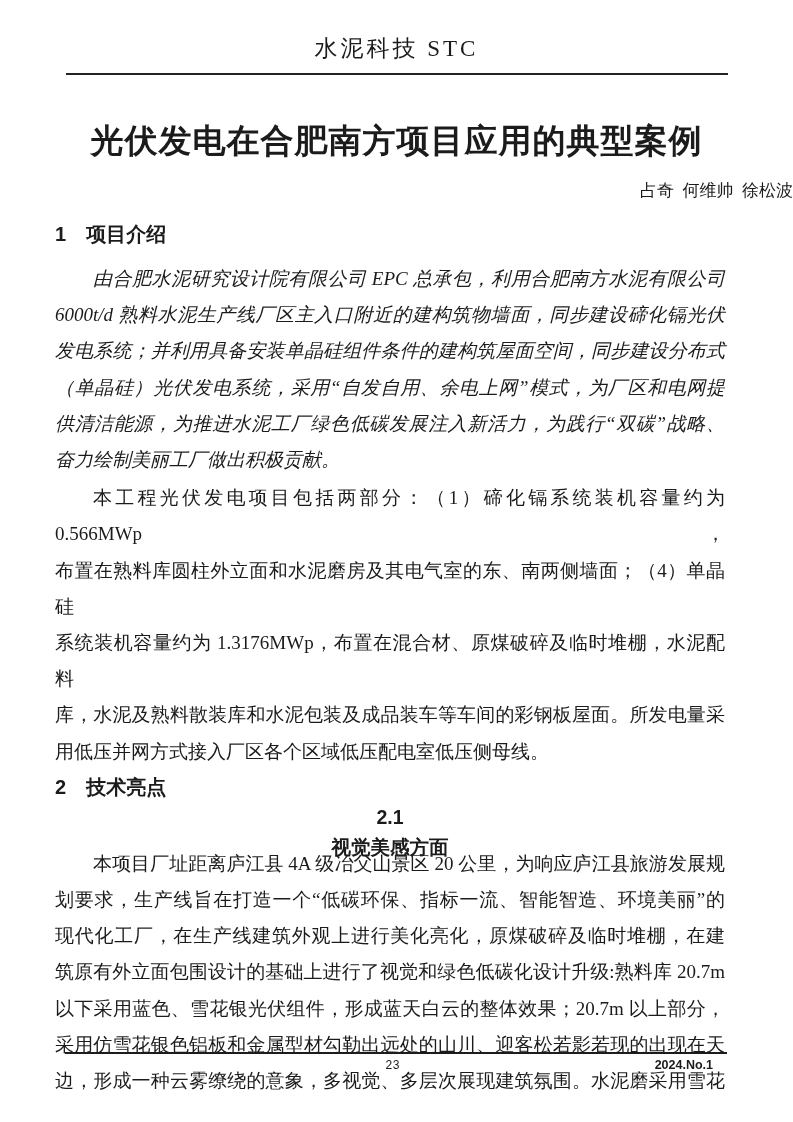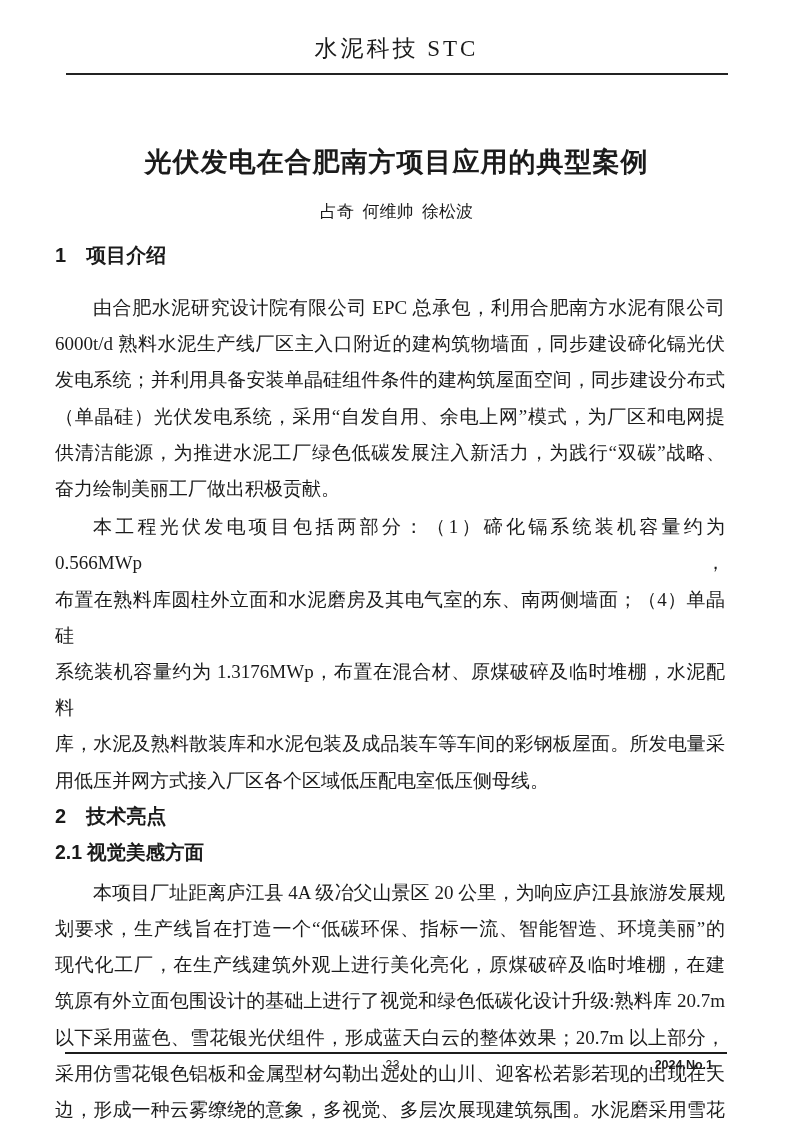--- a/index.html
+++ b/index.html
@@ -20,30 +20,30 @@
     letter-spacing:3px;
     font-family:"Liberation Serif","DejaVu Serif",serif;
   }
   .header-rule {
     width:662px; margin:7px auto 0;
     border-top:2px solid #232323;
     height:0;
   }
   
   .doc-title {
-    margin-top:67px;
+    margin-top:46px;
     text-align:center;
-    font-size:27px; line-height:40px;
+    font-size:33px; line-height:40px;
     font-weight:700;
     letter-spacing:1px;
     font-family:"Liberation Sans","DejaVu Sans",sans-serif;
   }
   .authors {
     margin-top:18px;
-    text-align:center;
+    text-align:right;
     font-size:17px; line-height:24px;
     white-space:pre;
   }
   .affiliation {
     margin-top:4px;
     text-align:center;
     font-size:18px; line-height:25px;
     white-space:pre;
   }
   
@@ -52,24 +52,24 @@
     display:flex; align-items:center; gap:20px;
     height:36px;
     font-family:"Liberation Sans","DejaVu Sans",sans-serif;
     font-weight:700; font-size:20px;
   }
   .h-l1.first-h { margin-top:13px; }
   .h-l2 {
     display:flex; align-items:center; gap:5px;
     height:36px;
     font-family:"Liberation Sans","DejaVu Sans",sans-serif;
-    font-weight:700; font-size:19.5px;
+    font-weight:700; font-size:19.5px;flex-direction:column;
   }
   .para { margin:0; }
-  .para.p-gap1 { margin-top:17px; }
+  .para.p-gap1 { margin-top:9px;font-style:italic; }
   .para.p-gap2 { margin-top:2px; }
   .para.p-gap4 { margin-top:4px; }
   .bline {
     font-size:19px;
     line-height:36.2px;
     text-align:justify;
     text-align-last:justify;
   }
   .bline.first { text-indent:2em; }
   .bline.plast { text-align-last:left; }

